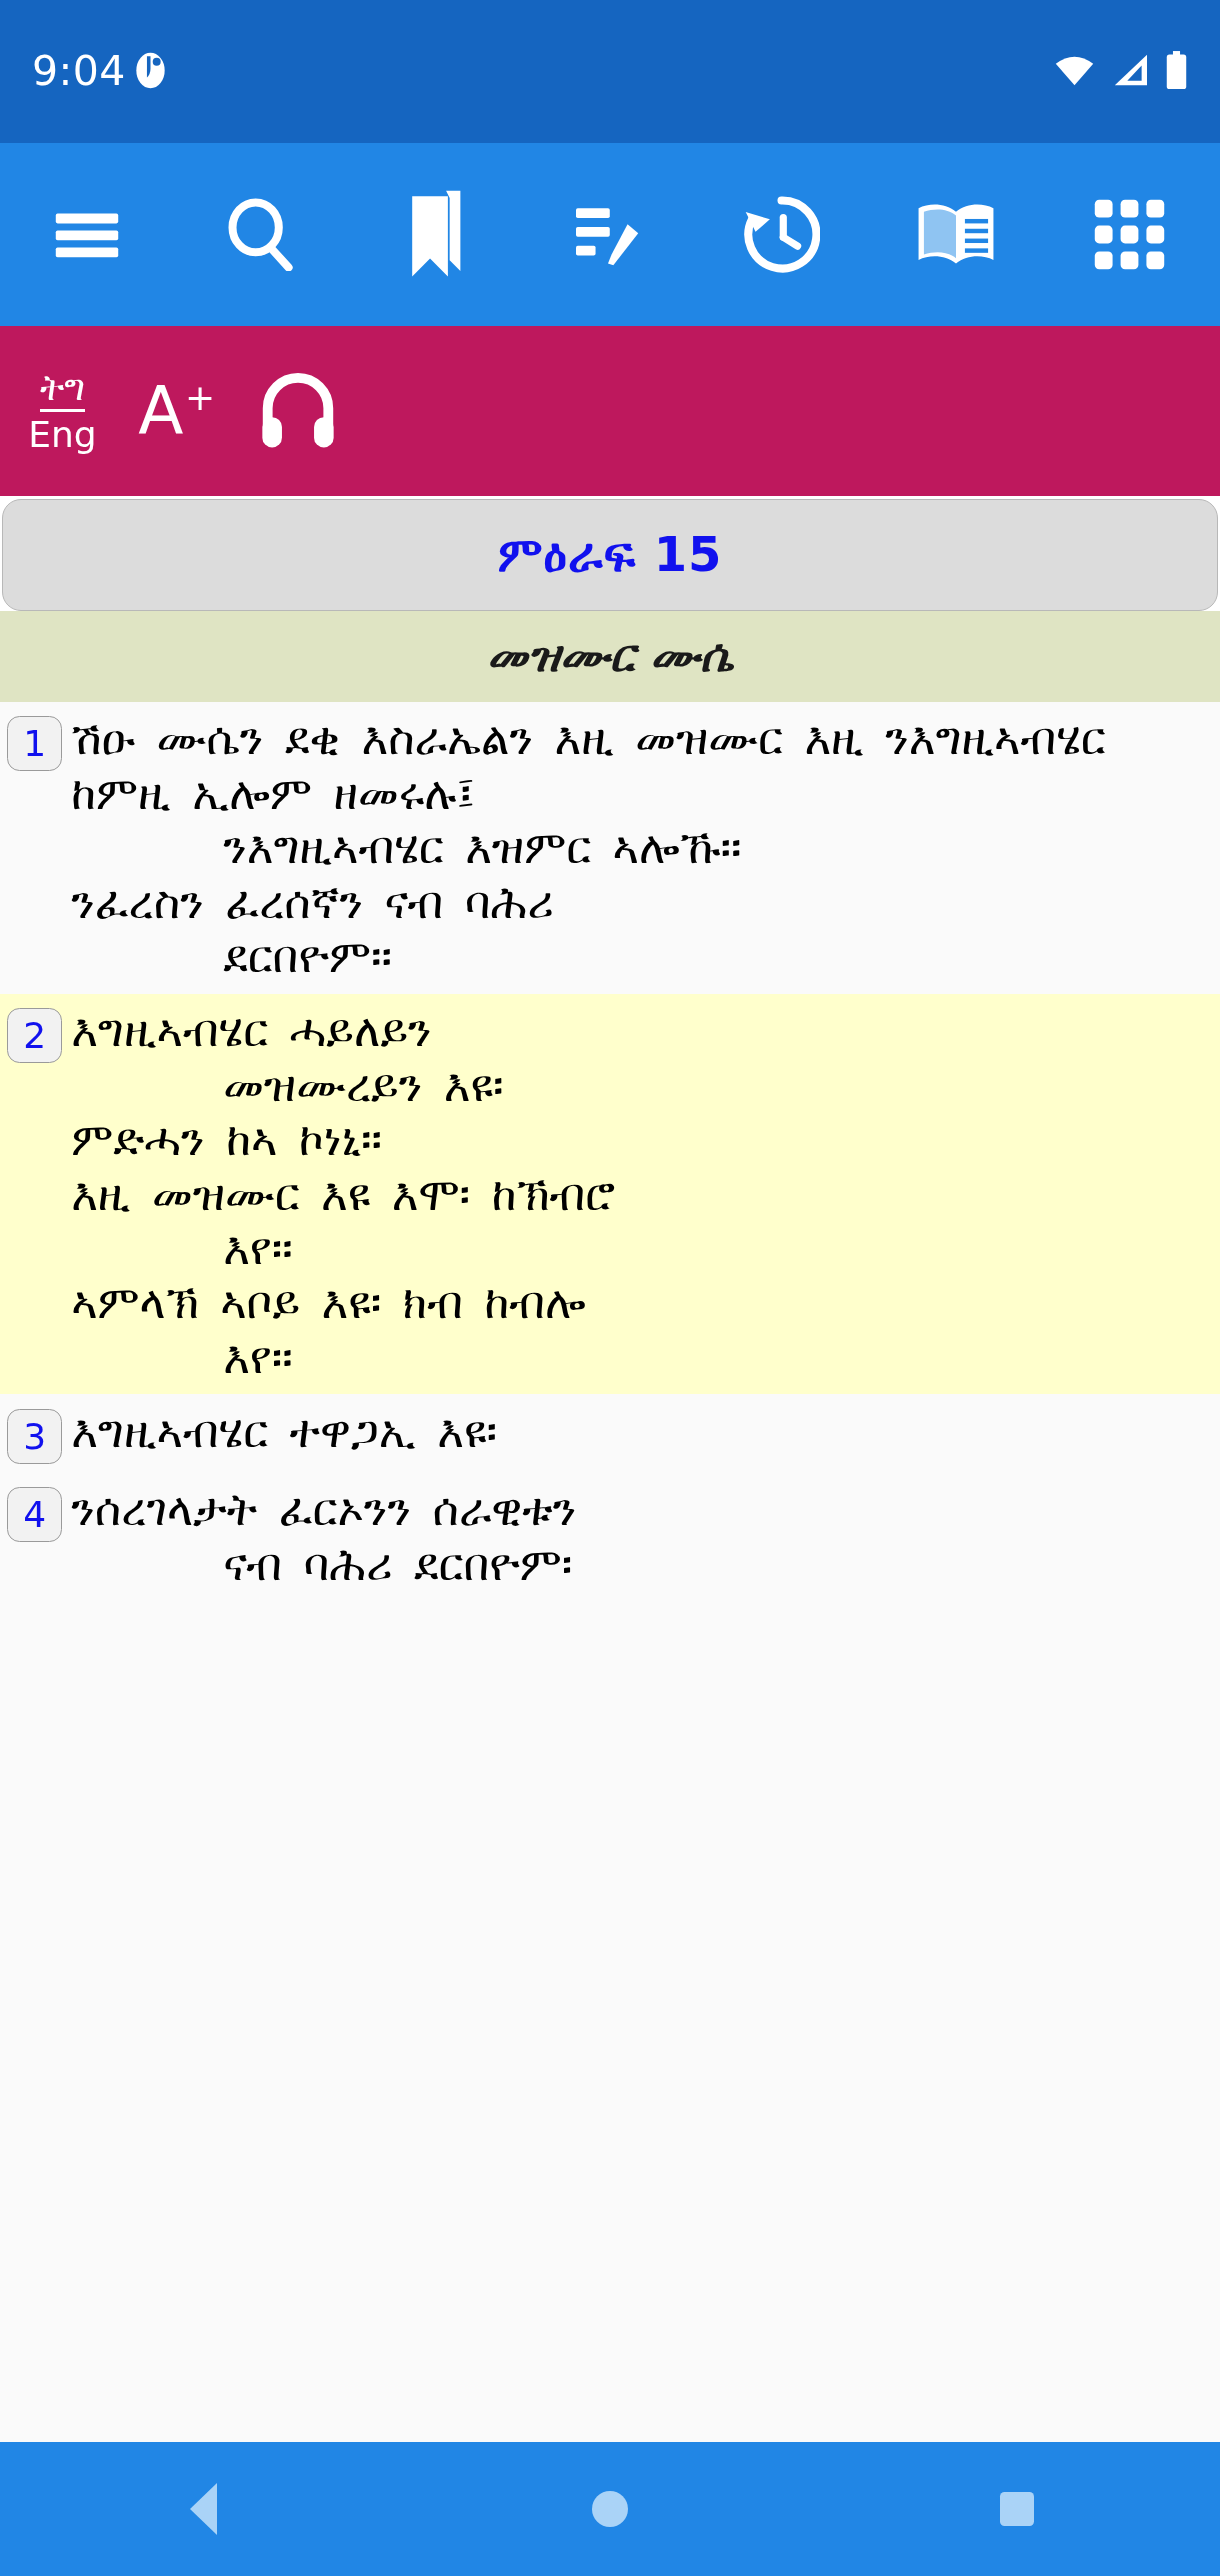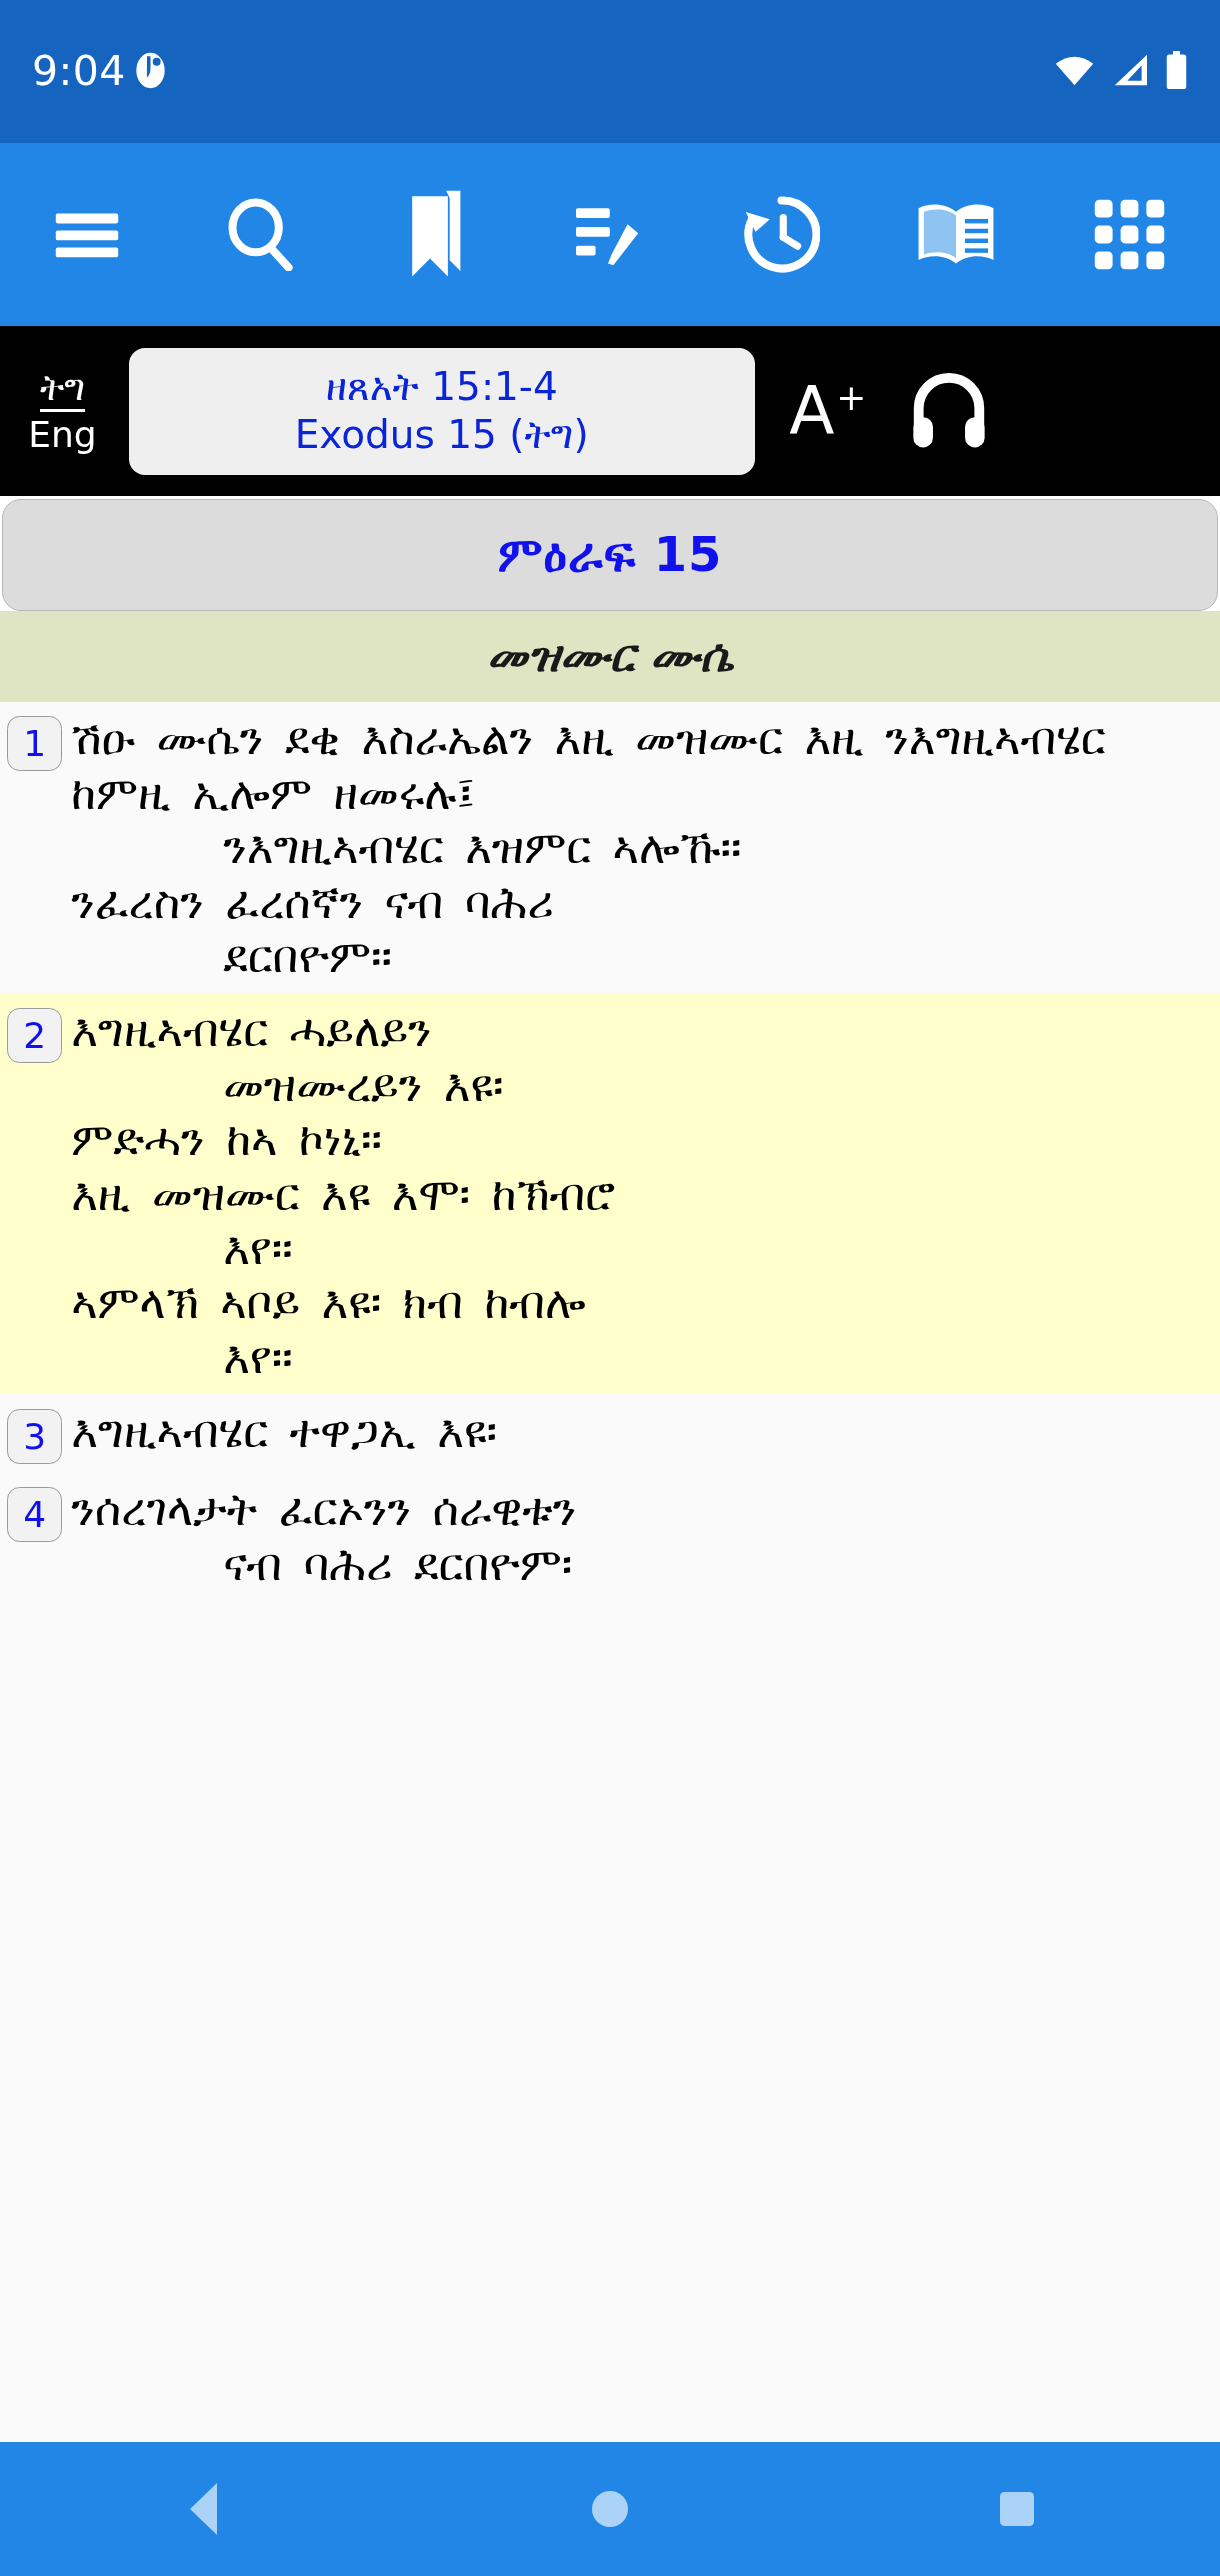--- a/index.html
+++ b/index.html
@@ -69,21 +69,21 @@
     display: flex;
     align-items: center;
     justify-content: center;
     cursor: pointer;
   }
   .tb-btn svg { display: block; }
 
   
   .ref-bar {
     height: 170px;
-    background: #000000;
+    background: #be185d;
     display: flex;
     align-items: center;
     flex: 0 0 auto;
     padding: 0 12.5px;
     gap: 7.2px;
   }
   .lang-toggle {
     width: 100px;
     min-width: 100px;
     display: flex;
@@ -373,24 +373,20 @@
 
   </div>
 
   <div class="ref-bar">
 
     <div class="lang-toggle">
       <span class="lang-top">ትግ</span>
       <span class="lang-bot">Eng</span>
     </div>
 
-    <div class="ref-box">
-      <span class="ref-line1">ዘጸአት  15:1-4</span>
-      <span class="ref-line2">Exodus 15 (ትግ)</span>
-    </div>
 
     <div class="font-size-btn">
       <span class="fs-a">A</span>
       <span class="fs-plus">+</span>
     </div>
 
     <div class="audio-btn">
       <span>
         <svg width="82" height="82" viewBox="0 0 92 92">
           <path d="M12 62 L12 44 A34 34 0 0 1 80 44 L80 62" fill="none" stroke="#ffffff" stroke-width="11" stroke-linecap="round"></path>

